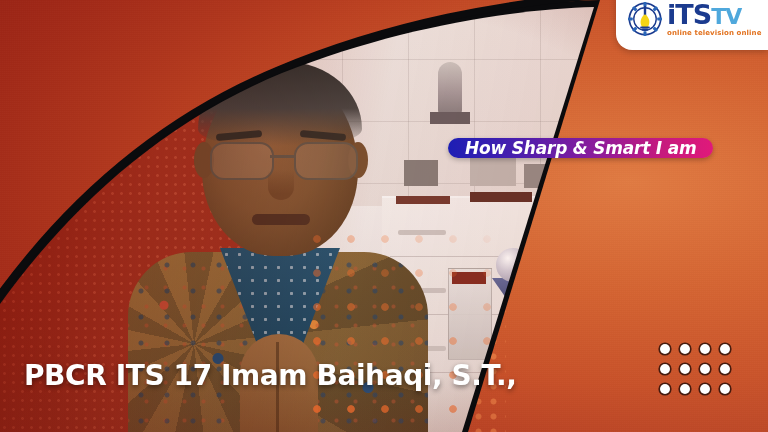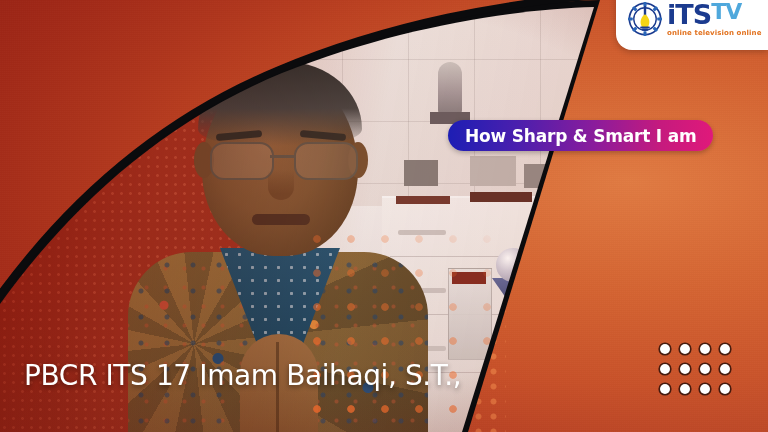--- a/index.html
+++ b/index.html
@@ -341,21 +341,21 @@
     border-radius: 0 0 0 16px;
     box-shadow: 0 2px 6px rgba(0,0,0,.22);
     display: flex;
     align-items: center;
     padding: 0 8px 0 12px;
     box-sizing: border-box;
     gap: 5px;
   }
   .its-emblem { width: 34px; height: 34px; flex: 0 0 34px; }
   .logo-text { display: flex; flex-direction: column; justify-content: center; }
-  .logo-word { display: flex; align-items: flex-start; line-height: 1; }
+  .logo-word { display: flex; align-items: flex-end; line-height: 1; }
   .logo-its {
     font-family: "DejaVu Sans", sans-serif;
     font-weight: bold;
     font-size: 27px;
     color: #1b3b8f;
     letter-spacing: -1px;
   }
   .logo-tv {
     font-family: "DejaVu Sans", sans-serif;
     font-weight: bold;
@@ -369,49 +369,50 @@
     font-size: 7px;
     color: #e2721f;
     letter-spacing: .1px;
     margin-top: 1px;
     white-space: nowrap;
   }
 
   
   .badge-pill {
     position: absolute;
-    left: 448px; top: 120px;
-    height: 31px;
+    left: 448px; top: 138px;
+    height: 20px;
     padding: 0 17px;
     display: flex;
     align-items: center;
     border-radius: 17px;
     background: linear-gradient(90deg, #1d1eb4 0%, #4a1fae 26%, #8a1c9c 55%, #c51a7e 80%, #e0197a 100%);
     box-shadow: 0 2px 5px rgba(0,0,0,.25);
+    font-style: italic;
   }
   .badge-pill span {
     color: #ffffff;
     font-family: "DejaVu Sans", sans-serif;
     font-weight: bold;
     font-size: 17px;
     letter-spacing: -.2px;
     white-space: nowrap;
   }
 
   
   .title-block {
     position: absolute;
     left: 24px;
     bottom: 36px;
     width: 600px;
   }
   .title-block .line {
     color: #ffffff;
     font-family: "DejaVu Sans", sans-serif;
-    font-weight: normal;
+    font-weight: bold;
     font-size: 28px;
     line-height: 1.38;
     letter-spacing: -.4px;
     text-shadow: 0 2px 5px rgba(0,0,0,.45);
     white-space: nowrap;
   }
 
   
   .dot-grid {
     position: absolute;

